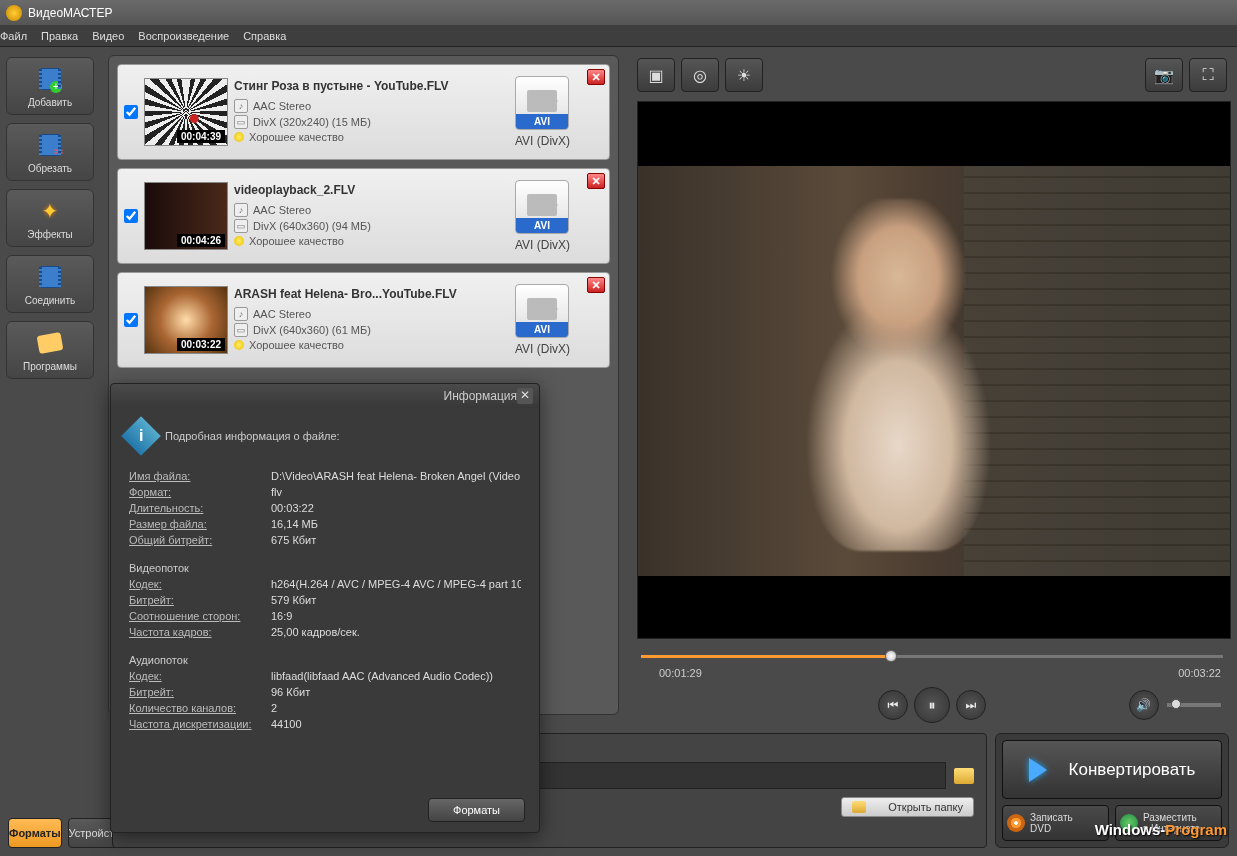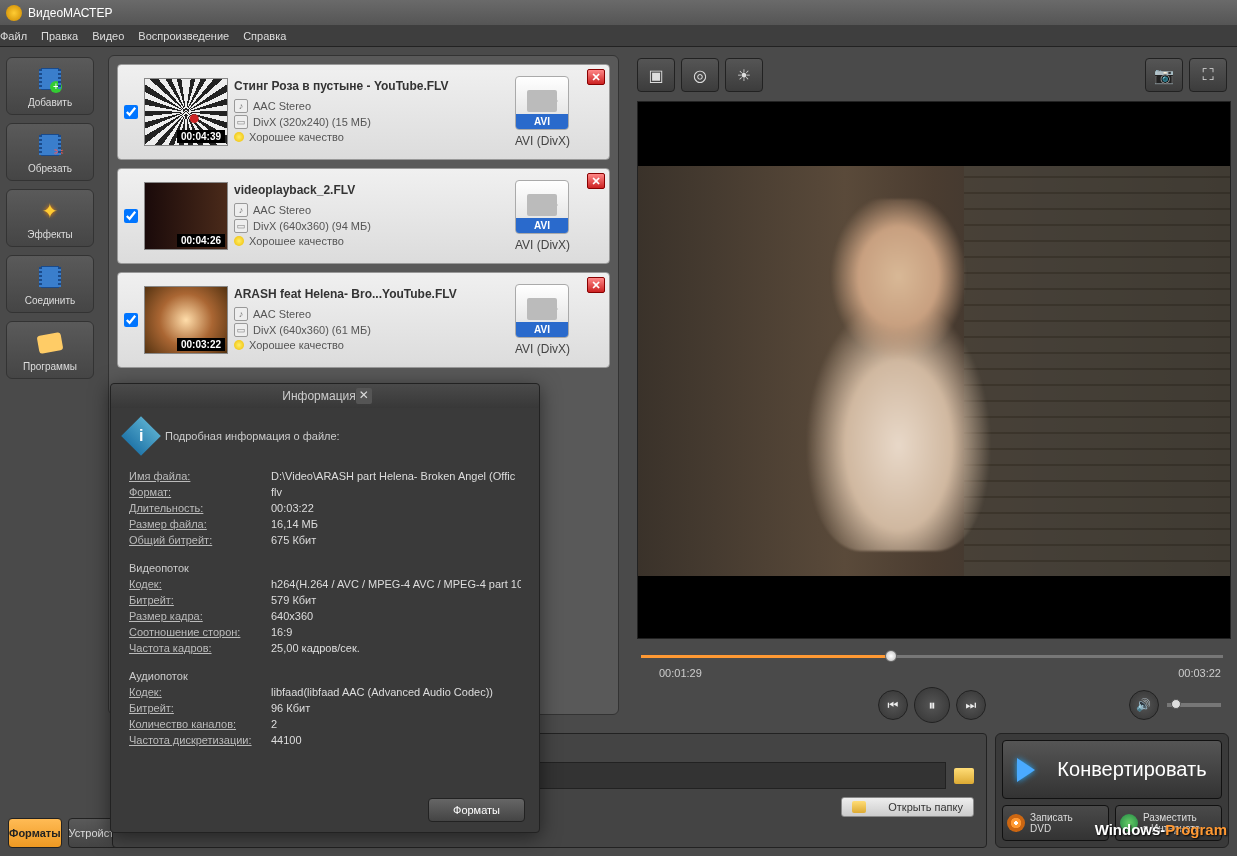--- a/index.html
+++ b/index.html
@@ -37,21 +37,21 @@
 .fmt-btn .cam::after{content:"";position:absolute;right:-6px;top:6px;border:5px solid transparent;border-left-color:#bbb;}
 .fmt-btn .tag { background:#2a6acc; color:#fff; width:100%; text-align:center; font-weight:bold; padding:2px 0; border-radius:0 0 3px 3px; }
 .fmt-sub { font-size:12px; color:#444; }
 .row-close { position:absolute; top:4px; right:4px; width:18px; height:16px; background:linear-gradient(#f88,#c22); border:1px solid #800; border-radius:2px; color:#fff; font-size:11px; line-height:14px; text-align:center; font-weight:bold; cursor:pointer; }
 
 .del-btn { position:absolute; right:18px; top:686px; background:linear-gradient(#eee,#ccc); border:1px solid #888; border-radius:4px; padding:4px 12px; font-size:11px; display:flex; align-items:center; gap:6px; cursor:pointer; }
 .del-btn .x { color:#c33; font-weight:bold; }
 
 
 .dialog { position:absolute; left:110px; top:383px; width:430px; height:450px; background:#3a3a3a; border:1px solid #222; border-radius:4px; box-shadow:0 4px 20px rgba(0,0,0,.5); color:#ccc; font-size:11px; z-index:50; }
-.dlg-title { height:24px; display:flex; align-items:center; justify-content:center; padding:0 6px 0 10px; background:linear-gradient(#4a4a4a,#383838); border-radius:4px 4px 0 0; font-size:12px; }
+.dlg-title { height:24px; display:flex; align-items:center; justify-content:flex-end; padding:0 6px 0 10px; background:linear-gradient(#4a4a4a,#383838); border-radius:4px 4px 0 0; font-size:12px; }
 .dlg-close { width:16px; height:16px; background:#555; color:#ddd; text-align:center; line-height:14px; cursor:pointer; border-radius:2px; }
 .dlg-head { display:flex; align-items:center; gap:10px; padding:14px 16px; }
 .info-ic { width:28px; height:28px; background:linear-gradient(#5ac,#27a); transform:rotate(45deg); display:flex; align-items:center; justify-content:center; }
 .info-ic span { transform:rotate(-45deg); color:#fff; font-weight:bold; font-size:16px; }
 .dlg-body { padding:4px 18px; line-height:16px; }
 .dlg-body .grp { margin-bottom:12px; }
 .dlg-body .r { display:flex; }
 .dlg-body .k { width:142px; color:#bbb;text-decoration:underline; }
 .dlg-body .v { color:#ddd; flex:1; white-space:nowrap; overflow:hidden; }
 .dlg-foot { position:absolute; bottom:10px; right:14px; }
@@ -81,21 +81,21 @@
 
 .bottom-left { position:absolute; left:8px; bottom:8px; width:96px; display:flex; gap:6px; }
 .tab-btn { height:30px; background:linear-gradient(#5a5a5a,#444); border:1px solid #222; border-radius:4px; color:#ddd; font-size:11px; display:flex; align-items:center; justify-content:center; cursor:pointer; }
 .tab-btn.active { background:linear-gradient(#ffbb55,#ee9922); color:#222; font-weight:bold; }
 .bottom-mid { position:absolute; left:112px; bottom:8px; right:250px; height:115px; background:#444; border:1px solid #222; border-radius:4px; padding:8px 12px; color:#ccc; font-size:11px; }
 .path-row { display:flex; align-items:center; gap:8px; margin:8px 0; }
 .path-box { flex:1; background:#333; border:1px solid #222; padding:5px 8px; color:#999; font-size:13px; font-style:italic; }
 .folder-ic { width:20px; height:16px; background:linear-gradient(#ffdd77,#ddaa33); border-radius:2px; cursor:pointer; }
 .open-btn { background:linear-gradient(#eee,#ccc); border:1px solid #888; border-radius:3px; padding:3px 10px; font-size:11px; display:flex; align-items:center; gap:22px; cursor:pointer; color:#333; }
 .bottom-right { position:absolute; right:8px; bottom:8px; width:234px; height:115px; background:#3a3a3a; border:1px solid #222; border-radius:6px; padding:6px; display:flex; flex-direction:column; gap:6px; }
-.convert-btn { flex:1; background:linear-gradient(#555,#333); border:1px solid #111; border-radius:4px; color:#fff; font-size:20px; display:flex; align-items:center; justify-content:center; gap:10px; cursor:pointer;text-align:center; }
+.convert-btn { flex:1; background:linear-gradient(#555,#333); border:1px solid #111; border-radius:4px; color:#fff; font-size:17px; display:flex; align-items:center; justify-content:center; gap:10px; cursor:pointer;text-align:center; }
 .conv-arrow { width:0; height:0; border:12px solid transparent; border-left:18px solid #4aaaff; filter:drop-shadow(0 0 3px #2af); }
 .br-row { display:flex; gap:6px; }
 .br-btn { flex:1; background:linear-gradient(#4a4a4a,#333); border:1px solid #111; border-radius:4px; color:#ddd; font-size:10px; padding:6px 4px; display:flex; align-items:center; gap:5px; cursor:pointer; }
 .disc-ic { width:18px; height:18px; border-radius:50%; background:radial-gradient(#fff 15%,#ff9933 16% 40%,#cc6611 41%); }
 .globe-ic { width:18px; height:18px; border-radius:50%; background:radial-gradient(#6c6,#284); }
 .watermark { position:absolute; right:10px; bottom:18px; color:#ff9933; font-weight:bold; font-size:15px; text-shadow:1px 1px 2px #000; z-index:60; pointer-events:none; }
 .watermark .w1{color:#fff}
 </style>
 </head>
 <body>
@@ -364,21 +364,21 @@
   <div class="dlg-head">
     <div class="info-ic">
         <span>i</span>
       </div>
     <span>Подробная информация о файле:</span>
   </div>
   <div class="dlg-body">
     <div class="grp">
       <div class="r">
           <div class="k">Имя файла:</div>
-          <div class="v">D:\Video\ARASH part Helena- Broken Angel (Offic</div>
+          <div class="v">D:\Video\ARASH feat Helena- Broken Angel (Video</div>
         </div>
       <div class="r">
           <div class="k">Формат:</div>
           <div class="v">flv</div>
         </div>
       <div class="r">
           <div class="k">Длительность:</div>
           <div class="v">00:03:22</div>
         </div>
       <div class="r">
@@ -394,24 +394,20 @@
       <div>Видеопоток</div>
       <div class="r">
           <div class="k">Кодек:</div>
           <div class="v">h264(H.264 / AVC / MPEG-4 AVC / MPEG-4 part 10</div>
         </div>
       <div class="r">
           <div class="k">Битрейт:</div>
           <div class="v">579 Кбит</div>
         </div>
       <div class="r">
-          <div class="k">Размер кадра:</div>
-          <div class="v">640x360</div>
-        </div>
-      <div class="r">
           <div class="k">Соотношение сторон:</div>
           <div class="v">16:9</div>
         </div>
       <div class="r">
           <div class="k">Частота кадров:</div>
           <div class="v">25,00 кадров/сек.</div>
         </div>
     </div>
     <div class="grp">
       <div>Аудиопоток</div>

